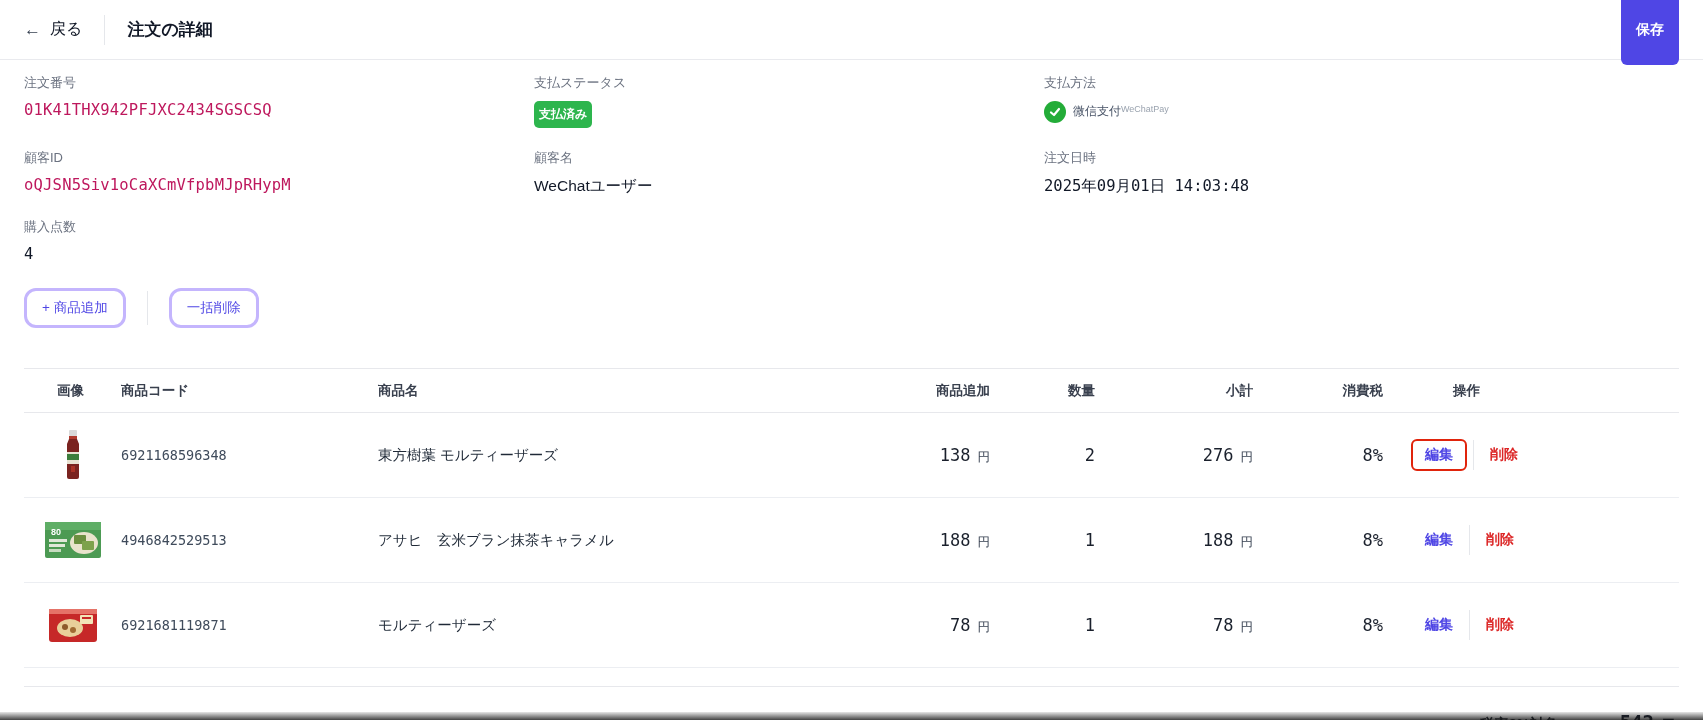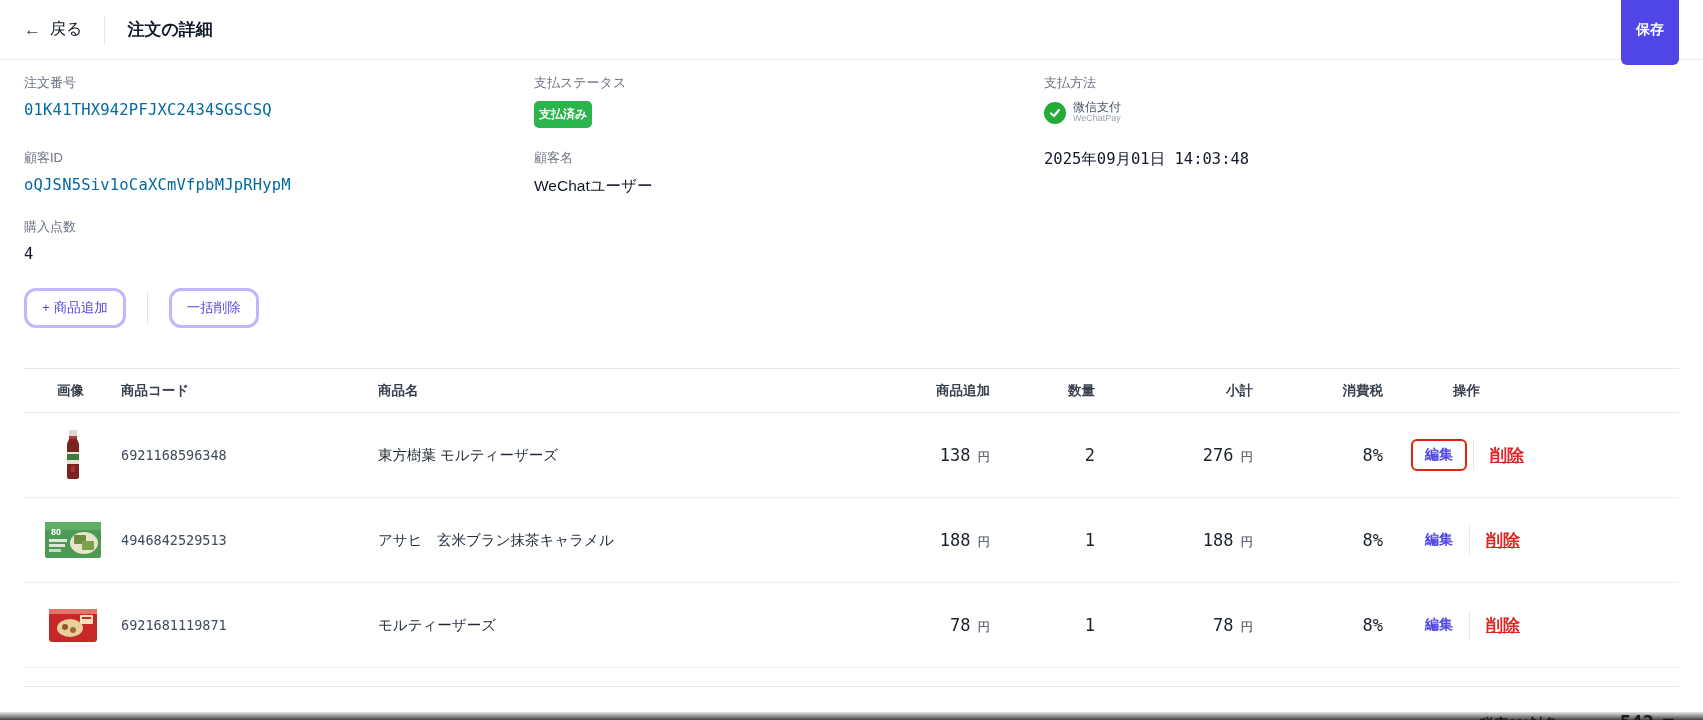--- a/index.html
+++ b/index.html
@@ -12,27 +12,27 @@
   .back { display:flex; align-items:center; gap:9px; cursor:pointer; color:#111827; font-size:16px; }
   .back-arrow { font-size:17px; color:#374151; }
   .topbar-divider { width:1px; height:30px; background:#e5e7eb; margin:0 22px; }
   .page-title { font-size:17px; font-weight:700; color:#111827; }
   .save-btn { margin-left:auto; background:#4f46e5; color:#fff; border:none; border-radius:6px; padding:26px 15px; font-size:14px; font-weight:600; cursor:pointer; font-family:inherit; }
 
   
   .info { display:grid; grid-template-columns:510px 510px 1fr; padding:14px 24px 0 24px; }
   .cell { margin-bottom:21px; }
   .lbl { font-size:13px; color:#6b7280; margin-bottom:9px; }
-  .val-mono { font-family:"DejaVu Sans Mono","Liberation Mono",monospace; font-size:15.5px; color:#0369a1; letter-spacing:0.2px; }
+  .val-mono { font-family:"DejaVu Sans Mono","Liberation Mono",monospace; font-size:15.5px; color:#be185d; letter-spacing:0.2px; }
   .val-dark { font-size:15.5px; color:#111827; font-family:"DejaVu Sans Mono","Liberation Mono",monospace; }
   .val-plain { font-size:15.5px; color:#111827; }
   .badge-paid { display:inline-block; background:#2db54d; color:#fff; font-size:12px; font-weight:700; padding:5px 5px; border-radius:5px; }
   .wechat { display:flex; align-items:center; gap:7px; margin-top:2px; }
   .wechat-circle { width:22px; height:22px; border-radius:50%; background:#23ac38; display:flex; align-items:center; justify-content:center; }
-  .wechat-text { display:flex; flex-direction:column; line-height:1.1; }
+  .wechat-text { display:flex; flex-direction:row; line-height:1.1; }
   .wechat-cn { font-size:12px; color:#4a5568; }
   .wechat-en { font-size:9px; color:#9aa3af; }
 
   
   .actions { display:flex; align-items:center; padding:4px 24px 0 24px; }
   .outline-btn { background:#fff; border:3px solid #c4b5fd; color:#4f46e5; border-radius:12px; padding:8px 15px; font-size:13.5px; cursor:pointer; font-family:inherit; }
   .actions-divider { width:1px; height:34px; background:#e5e7eb; margin:0 21px; }
 
   
   .table { margin:40px 24px 0 24px; border-top:1px solid #e7e8ec; }
@@ -47,21 +47,21 @@
   .img-cell { display:flex; justify-content:center; align-items:center; }
   .code { font-family:"DejaVu Sans Mono","Liberation Mono",monospace; font-size:13.5px; color:#3f4b5b; }
   .pname { font-size:14.5px; color:#1f2937; }
   .money { text-align:right; padding-right:4px; white-space:nowrap; }
   .num { font-family:"DejaVu Sans Mono","Liberation Mono",monospace; font-size:17px; color:#1a202c; }
   .yen { font-size:12.5px; color:#374151; margin-left:7px; }
   .qty-cell { text-align:right; padding-right:14px; }
   .tax-cell { text-align:right; padding-right:4px; }
   .ops-cell { display:flex; align-items:center; padding-left:38px; }
   .link-edit { color:#4f46e5; font-size:14px; font-weight:600; cursor:pointer; }
-  .link-del { color:#dc2626; font-size:17px; font-weight:600; cursor:pointer;text-decoration:underline; }
+  .link-del { color:#dc2626; font-size:14px; font-weight:600; cursor:pointer; }
   .ops-divider { width:1px; height:30px; background:#e5e7eb; margin:0 16px; }
   .red-highlight { border:2px solid #e0240c; border-radius:6px; padding:5px 12px; margin:-7px 2px -7px -14px; }
   .red-highlight + .ops-divider { margin-left:4px; }
 
   
   .tfoot { display:flex; justify-content:flex-end; align-items:baseline; margin:18px 24px 0 24px; border-top:1px solid #e7e8ec; padding:24px 4px 0 0; }
   .tfoot-label { font-size:14.5px; font-weight:600; color:#1a202c; }
   .tfoot-amount { margin-left:61px; white-space:nowrap; }
   .tfoot-num { font-family:"DejaVu Sans Mono","Liberation Mono",monospace; font-size:19px; font-weight:700; color:#111827; }
   .tfoot-yen { font-size:13px; font-weight:700; color:#111827; margin-left:8px; }
@@ -109,20 +109,21 @@
 
     <div class="cell">
       <div class="lbl">顧客ID</div>
       <div class="val-mono">oQJSN5Siv1oCaXCmVfpbMJpRHypM</div>
     </div>
     <div class="cell">
       <div class="lbl">顧客名</div>
       <div class="val-plain">WeChatユーザー</div>
     </div>
     <div class="cell">
+      <div class="lbl">注文日時</div>
       <div class="val-dark">2025年09月01日 14:03:48</div>
     </div>
 
     <div class="cell">
       <div class="lbl">購入点数</div>
       <div class="val-dark">4</div>
     </div>
   </div>
 
   <div class="actions">

